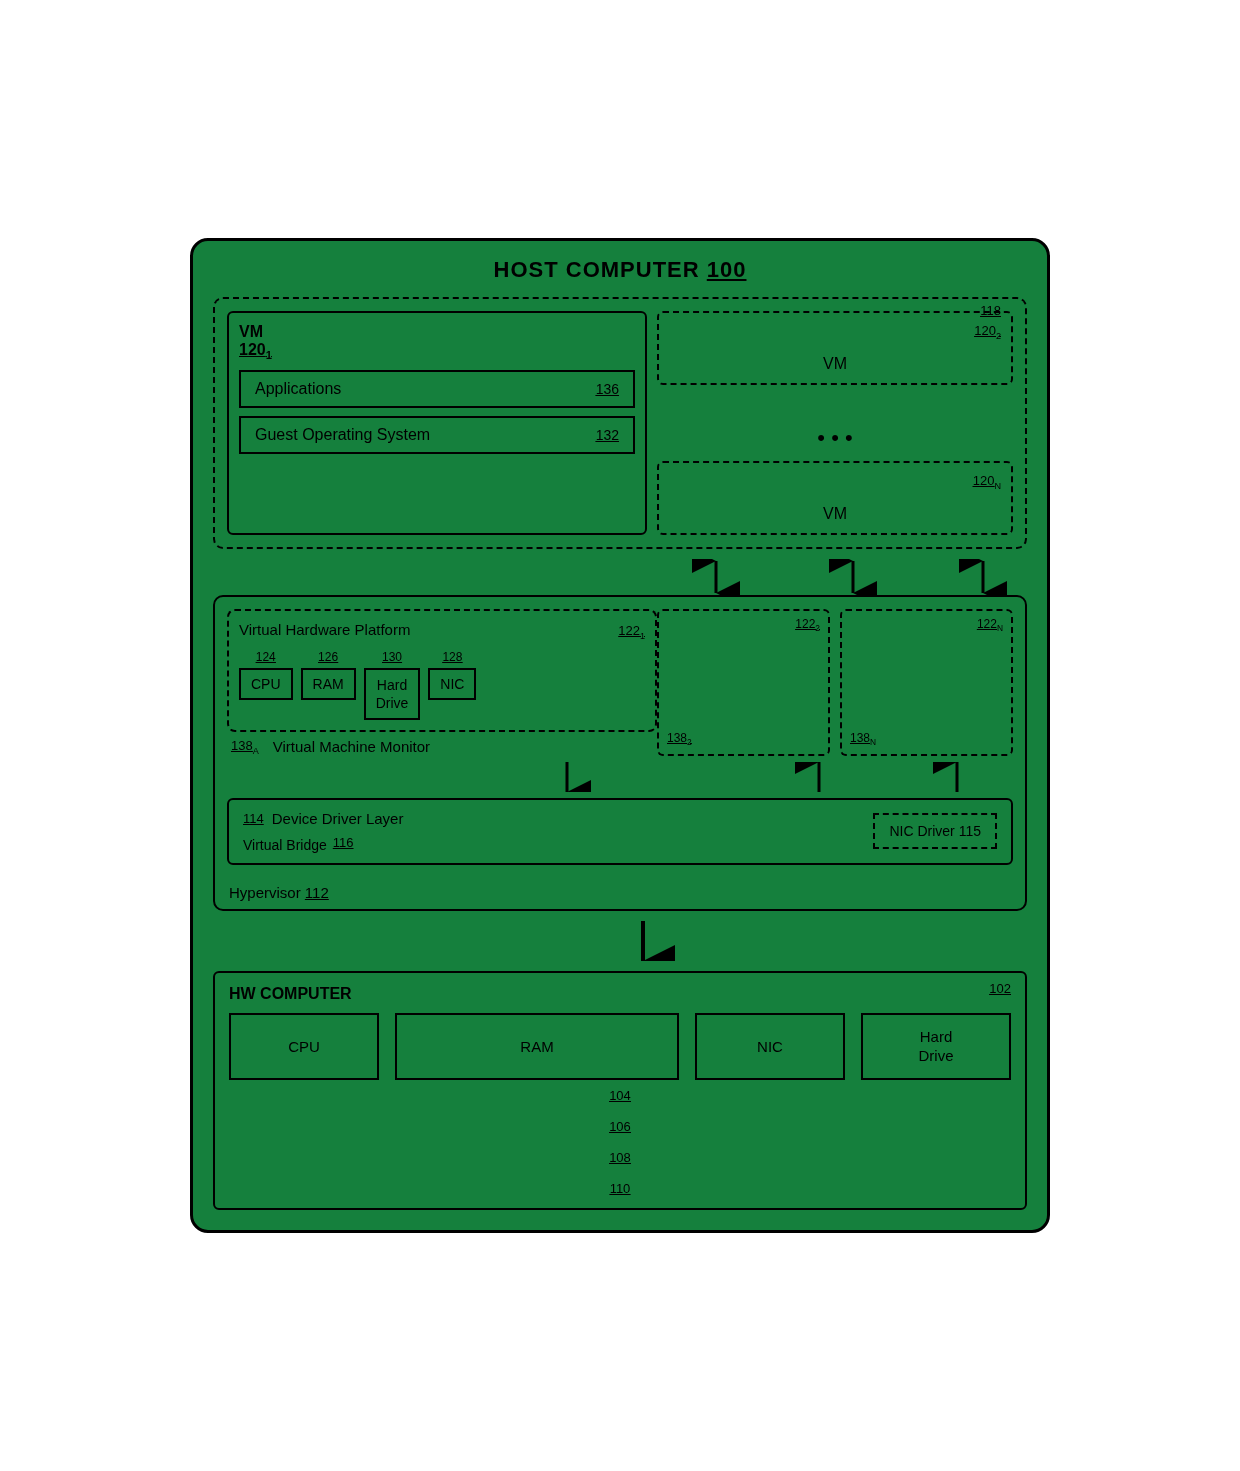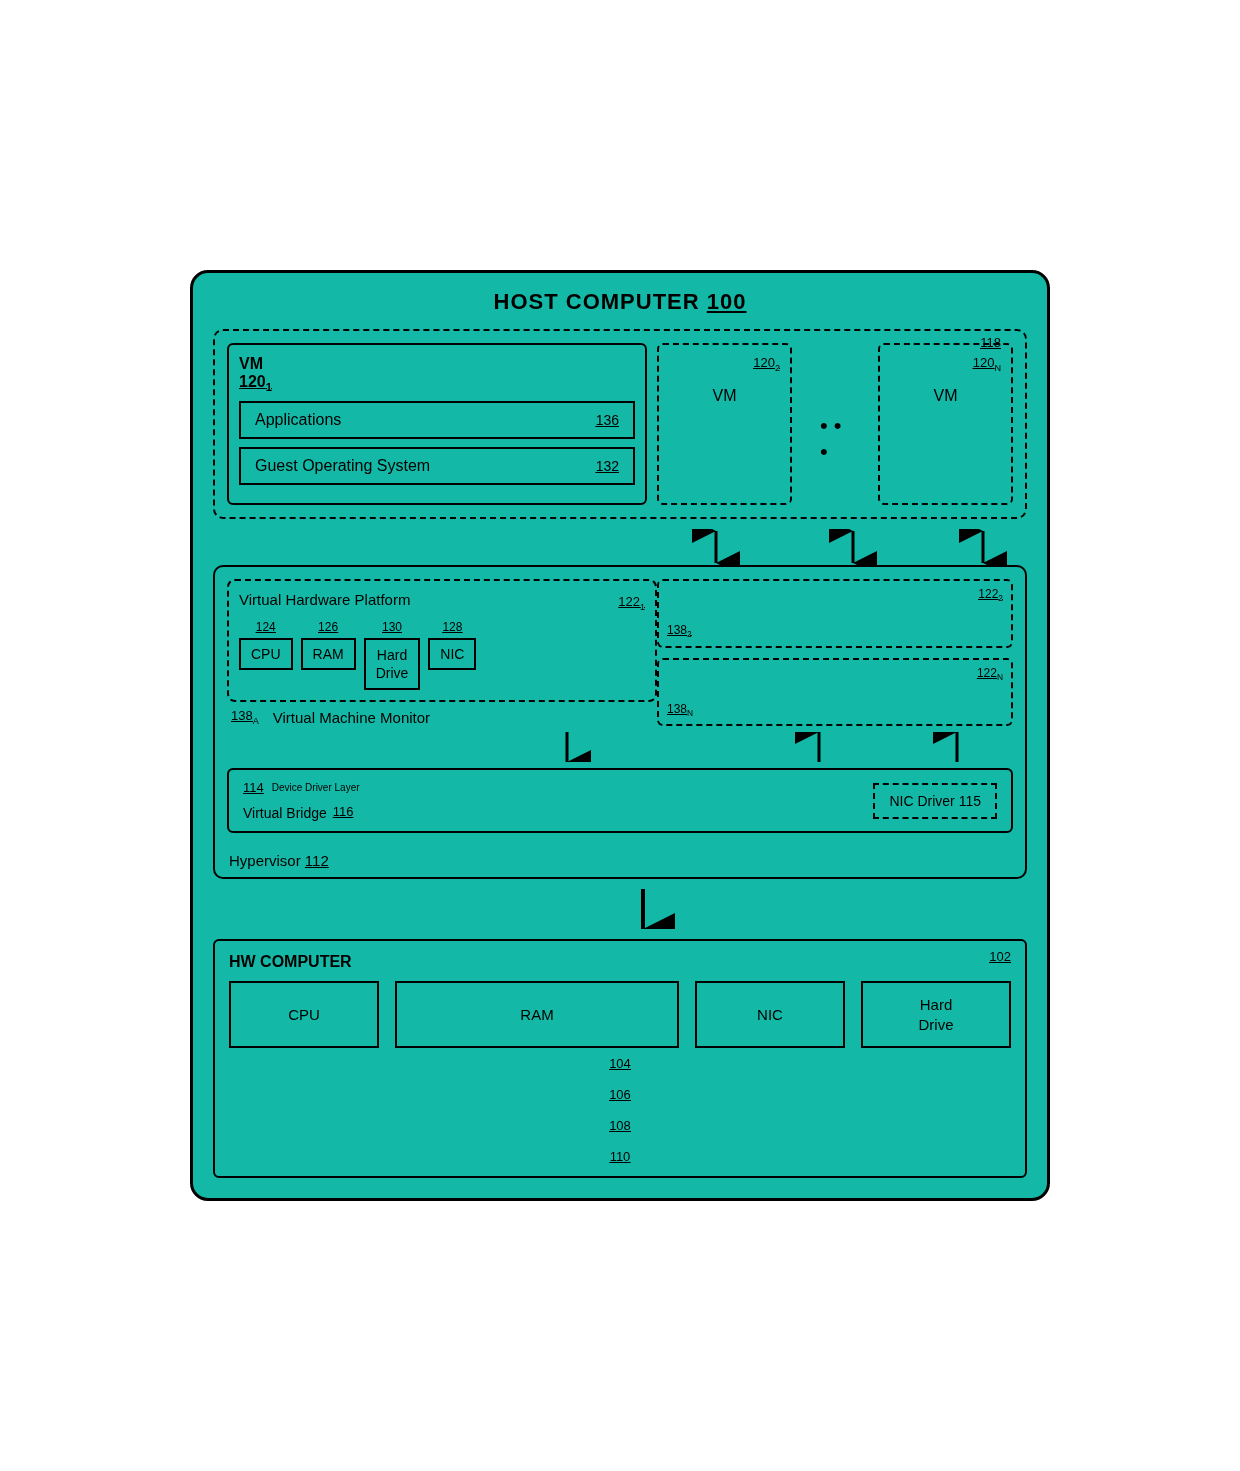--- a/index.html
+++ b/index.html
@@ -18,21 +18,21 @@
       padding: 20px;
       background: #fff;
     }
 
     
     .host-computer {
       border: 3px solid #000;
       border-radius: 18px;
       padding: 16px 20px 20px 20px;
       position: relative;
-      background: #14b8a6;
+      background: #15803d;
     }
     .host-title {
       text-align: center;
       font-size: 22px;
       font-weight: bold;
       margin-bottom: 14px;
       letter-spacing: 1px;
     }
     .host-title u { text-decoration: underline; }
 
@@ -74,22 +74,22 @@
     }
     .app-box span.ref, .gos-box span.ref {
       font-size: 14px;
       text-decoration: underline;
     }
 
     
     .vm-extras {
       flex: 1;
       display: flex;
-      flex-direction: row;
-      gap: 28px;
+      flex-direction: column;
+      gap: 10px;
       align-items: stretch;
       position: relative;
       justify-content: flex-end;
     }
     .vm-extra-box {
       border: 2px dashed #000;
       border-radius: 6px;
       padding: 10px;
       flex: 1;
       display: flex;
@@ -182,21 +182,21 @@
       font-size: 12px;
       text-decoration: underline;
       display: block;
       margin-bottom: 4px;
     }
 
     
     .vmm-extras {
       flex: 1;
       display: flex;
-      flex-direction: column;
+      flex-direction: row;
       gap: 10px;
     }
     .vmm-extra-box {
       border: 2px dashed #000;
       border-radius: 6px;
       flex: 1;
       display: flex;
       flex-direction: column;
       align-items: center;
       justify-content: flex-end;
@@ -218,21 +218,21 @@
       padding: 10px 14px;
       margin-bottom: 8px;
       margin-top: 6px;
       position: relative;
       display: flex;
       flex-direction: row;
       align-items: center;
       gap: 16px;
     }
     .ddl-text-group { flex: 1; }
-    .ddl-label { font-size: 10px; font-weight: normal; }
+    .ddl-label { font-size: 15px; font-weight: normal; }
     .vb-label { font-size: 14px; margin-top: 4px; }
 
     .nic-driver-box {
       border: 2px dashed #000;
       padding: 8px 14px;
       font-size: 14px;
       text-align: center;
     }
 
     

